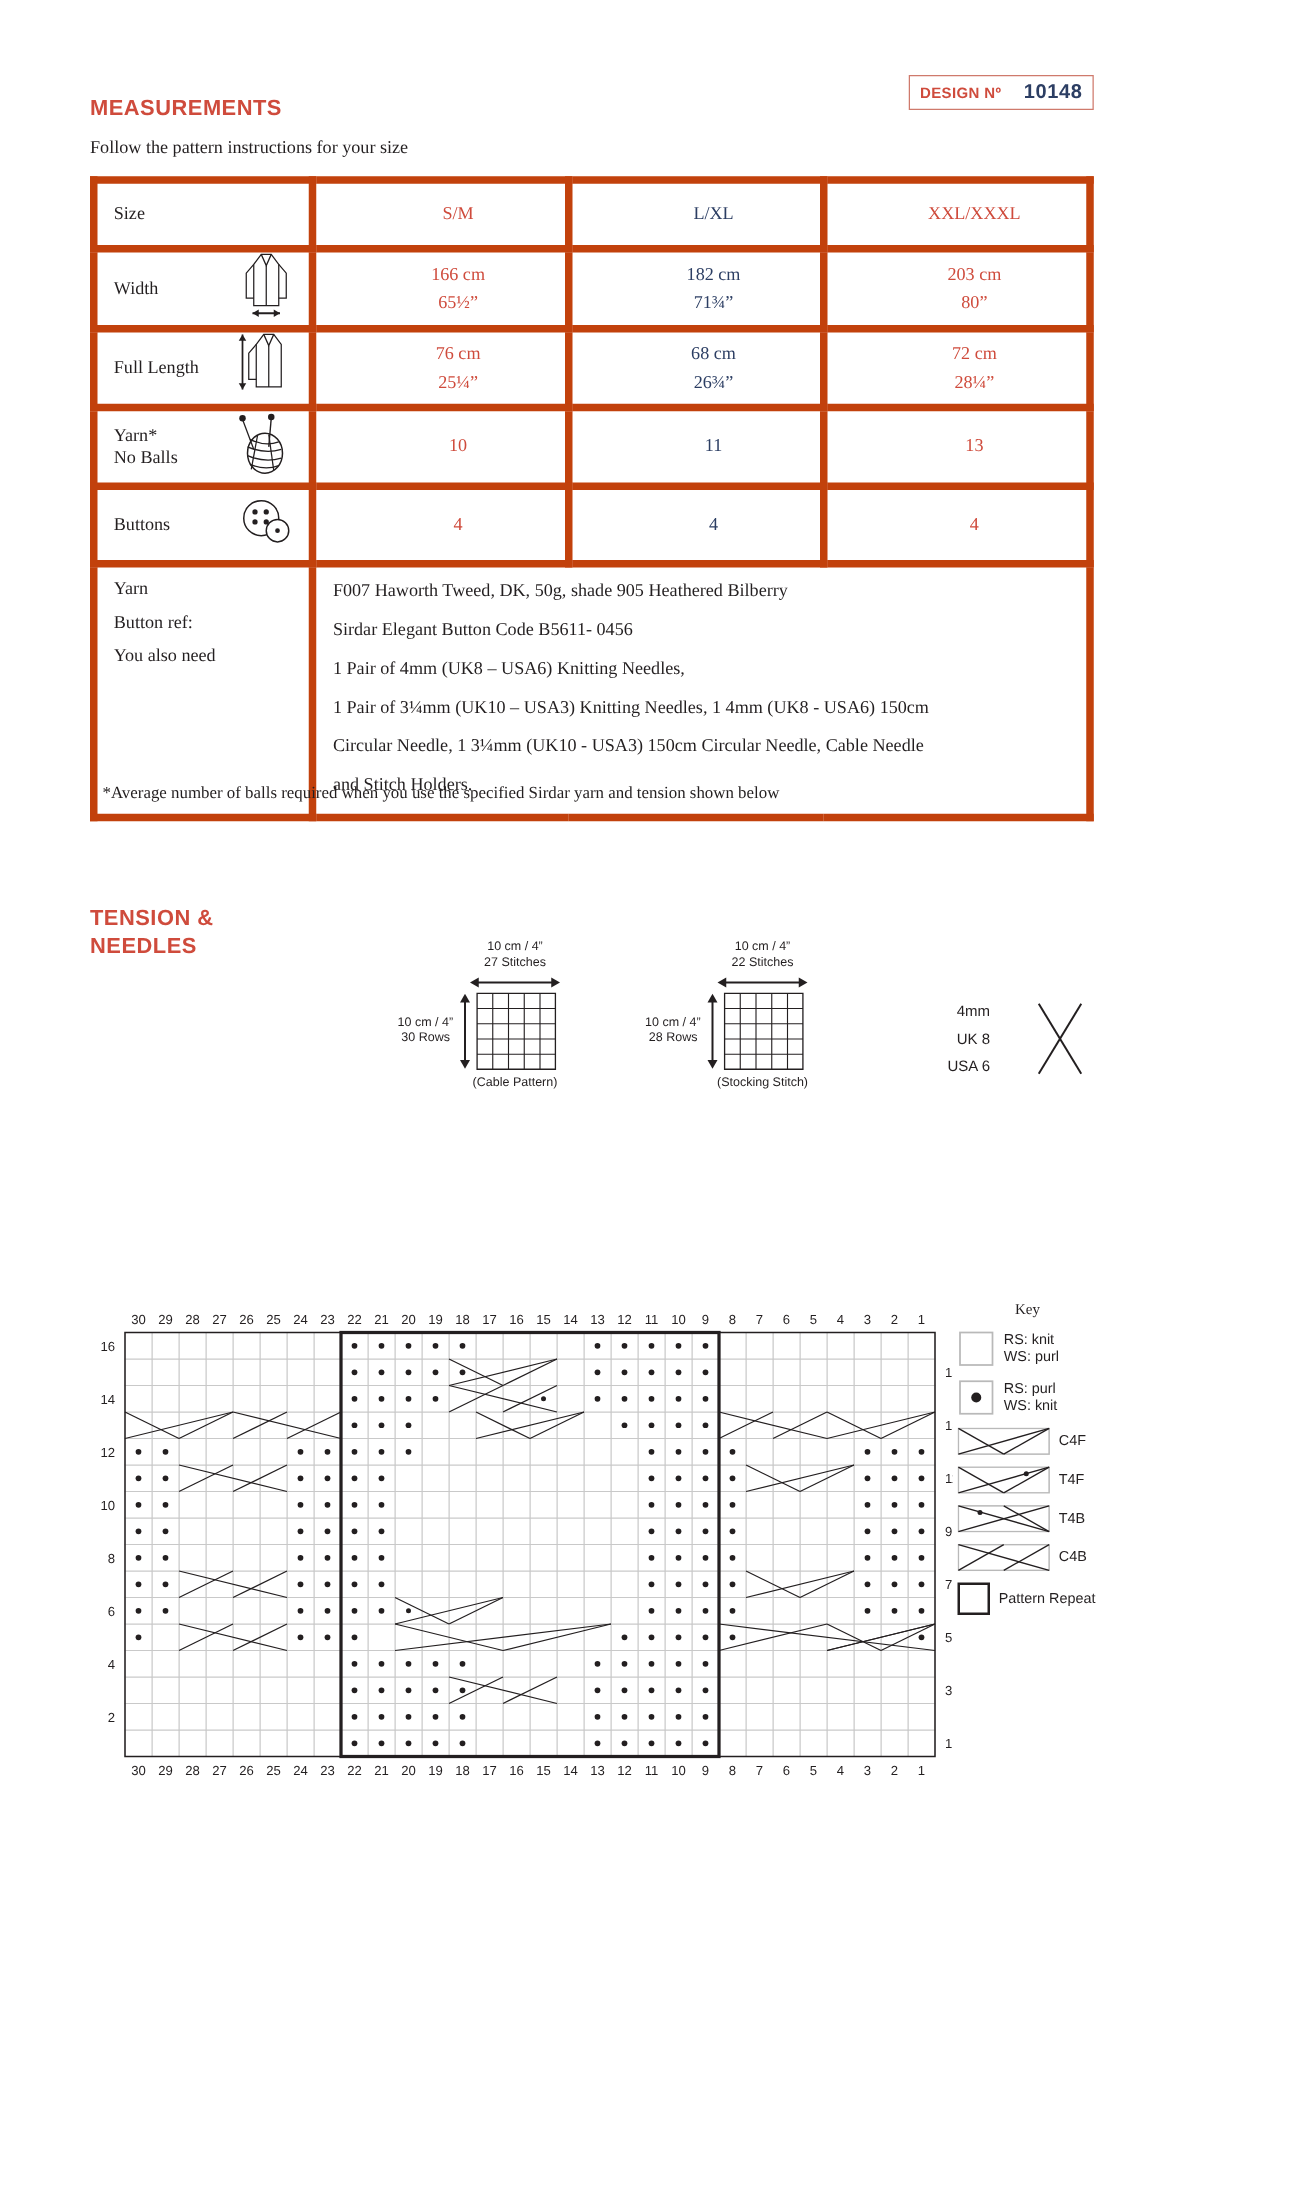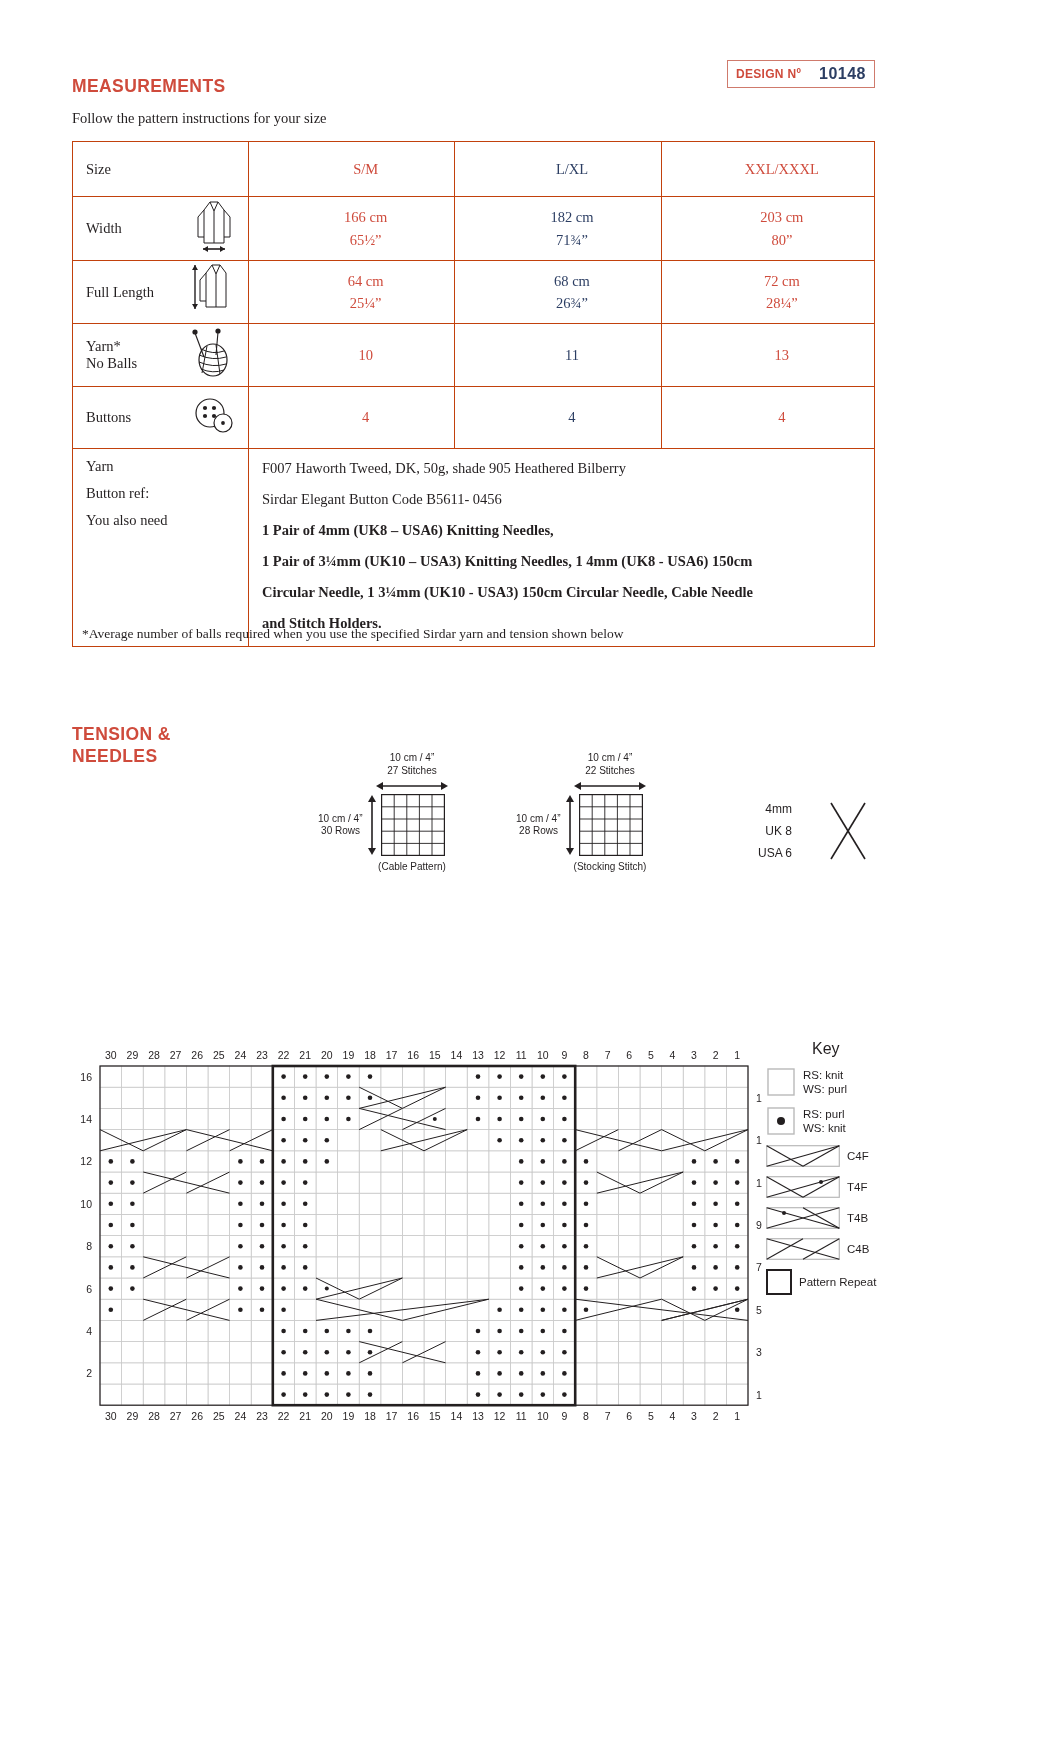--- a/index.html
+++ b/index.html
@@ -15,51 +15,51 @@
 
   
   #design-box{position:absolute;left:727px;top:60px;width:148px;height:28px;border:1.4px solid #cf7a6c;
       display:flex;align-items:center;justify-content:space-between;padding:0 8px;box-sizing:border-box;}
   #design-box .lab{color:#cf4b3c;font-weight:bold;font-size:12px;letter-spacing:.3px;}
   #design-box .num{color:#2c3e63;font-weight:bold;font-size:16px;letter-spacing:.5px;}
 
   
   #meas-table{position:absolute;left:72px;top:141px;width:803px;border-collapse:collapse;
       font-family:"Liberation Serif",serif;}
-  #meas-table td{border:1px solid #c2410c;padding:0;vertical-align:middle;}
+  #meas-table td{border:6px solid #c2410c;padding:0;vertical-align:middle;}
   #meas-table .lbl{width:185px;padding-left:13px;font-size:14.5px;color:#231f20;position:relative;}
   #meas-table .val{text-align:center;font-size:14.5px;width:206px;line-height:1.55;padding-left:28px;}
   .c-red{color:#cf4b3c;}
   .c-blue{color:#2c3e63;}
   .rowh{height:55px;}
   .ic{position:absolute;right:10px;top:50%;transform:translateY(-50%);}
   #meas-table .notes td{padding:9px 0 12px 13px;font-size:14.5px;}
   .notes-lbl{vertical-align:top!important;}
   .notes-lbl div{margin-bottom:10px;}
   .notes-val{vertical-align:top!important;}
   .notes-val div{margin-bottom:10px;line-height:1.45;}
-  .notes-val div:last-child{margin-bottom:0;font-weight:bold;}
+  .notes-val div:last-child{margin-bottom:0;}
   #foot-note{position:absolute;left:82px;top:626px;font-size:13.5px;font-family:"Liberation Serif",serif;}
 
   
   .swatch-group{position:absolute;font-size:10px;}
   .sw-top{text-align:center;line-height:1.25;}
   .sw-arrow-h{width:76px;height:14px;margin:2px auto 0;position:relative;}
   .sw-body{display:flex;align-items:center;margin-top:1px;}
   .sw-left{text-align:right;line-height:1.25;padding-right:5px;white-space:nowrap;}
   .sw-arrow-v{width:14px;height:62px;position:relative;margin-right:2px;}
   .grid{width:64px;height:62px;}
   .sw-caption{text-align:center;margin-top:5px;margin-left:56px;white-space:nowrap;}
   #needle-group{position:absolute;font-size:12px;display:flex;align-items:center;gap:29px;}
   #needle-group .nlabels{text-align:right;line-height:1.85;padding-right:4px;}
 
   
   #chart-wrap{position:absolute;left:72px;top:1040px;}
   #key-wrap{position:absolute;left:766px;top:1040px;font-size:11.5px;}
-  #key-title{text-align:left;margin-left:46px;margin-bottom:9px;font-size:16px;}
+  #key-title{text-align:left;margin-left:46px;margin-bottom:9px;font-size:12px;font-family:Liberation Serif, serif;}
   .key-row{display:flex;align-items:center;margin-bottom:9px;}
   .key-sym{width:30px;height:30px;flex:0 0 30px;margin-right:7px;}
   .key-sym.wide{width:74px;flex:0 0 74px;height:22px;}
   .key-txt{line-height:1.25;}
   .key-row.rep .key-sym{width:22px;flex:0 0 22px;height:22px;border:2.4px solid #231f20;}
 </style>
 </head>
 <body>
 
 <div class="page">
@@ -127,21 +127,21 @@
             <path d="M22 4 L26 13 L30 4" fill="none" stroke="#231f20" stroke-width="1"></path>
             <path d="M26 13 L26 46" stroke="#231f20" stroke-width="1"></path>
             <path d="M16 12 L10 19 L10 40 L16 40" fill="none" stroke="#231f20" stroke-width="1"></path>
             <line x1="5" y1="4" x2="5" y2="48" stroke="#231f20" stroke-width="1.4"></line>
             <path d="M5 4 l-3 5 l6 0 z" fill="#231f20"></path>
             <path d="M5 48 l-3 -5 l6 0 z" fill="#231f20"></path>
           </svg>
         </span>
       </td>
       <td class="val c-red">
-        <div>64 cm</div>
+        <div>76 cm</div>
         <div>25¼”</div>
       </td>
       <td class="val c-blue">
         <div>68 cm</div>
         <div>26¾”</div>
       </td>
       <td class="val c-red">
         <div>72 cm</div>
         <div>28¼”</div>
       </td>

